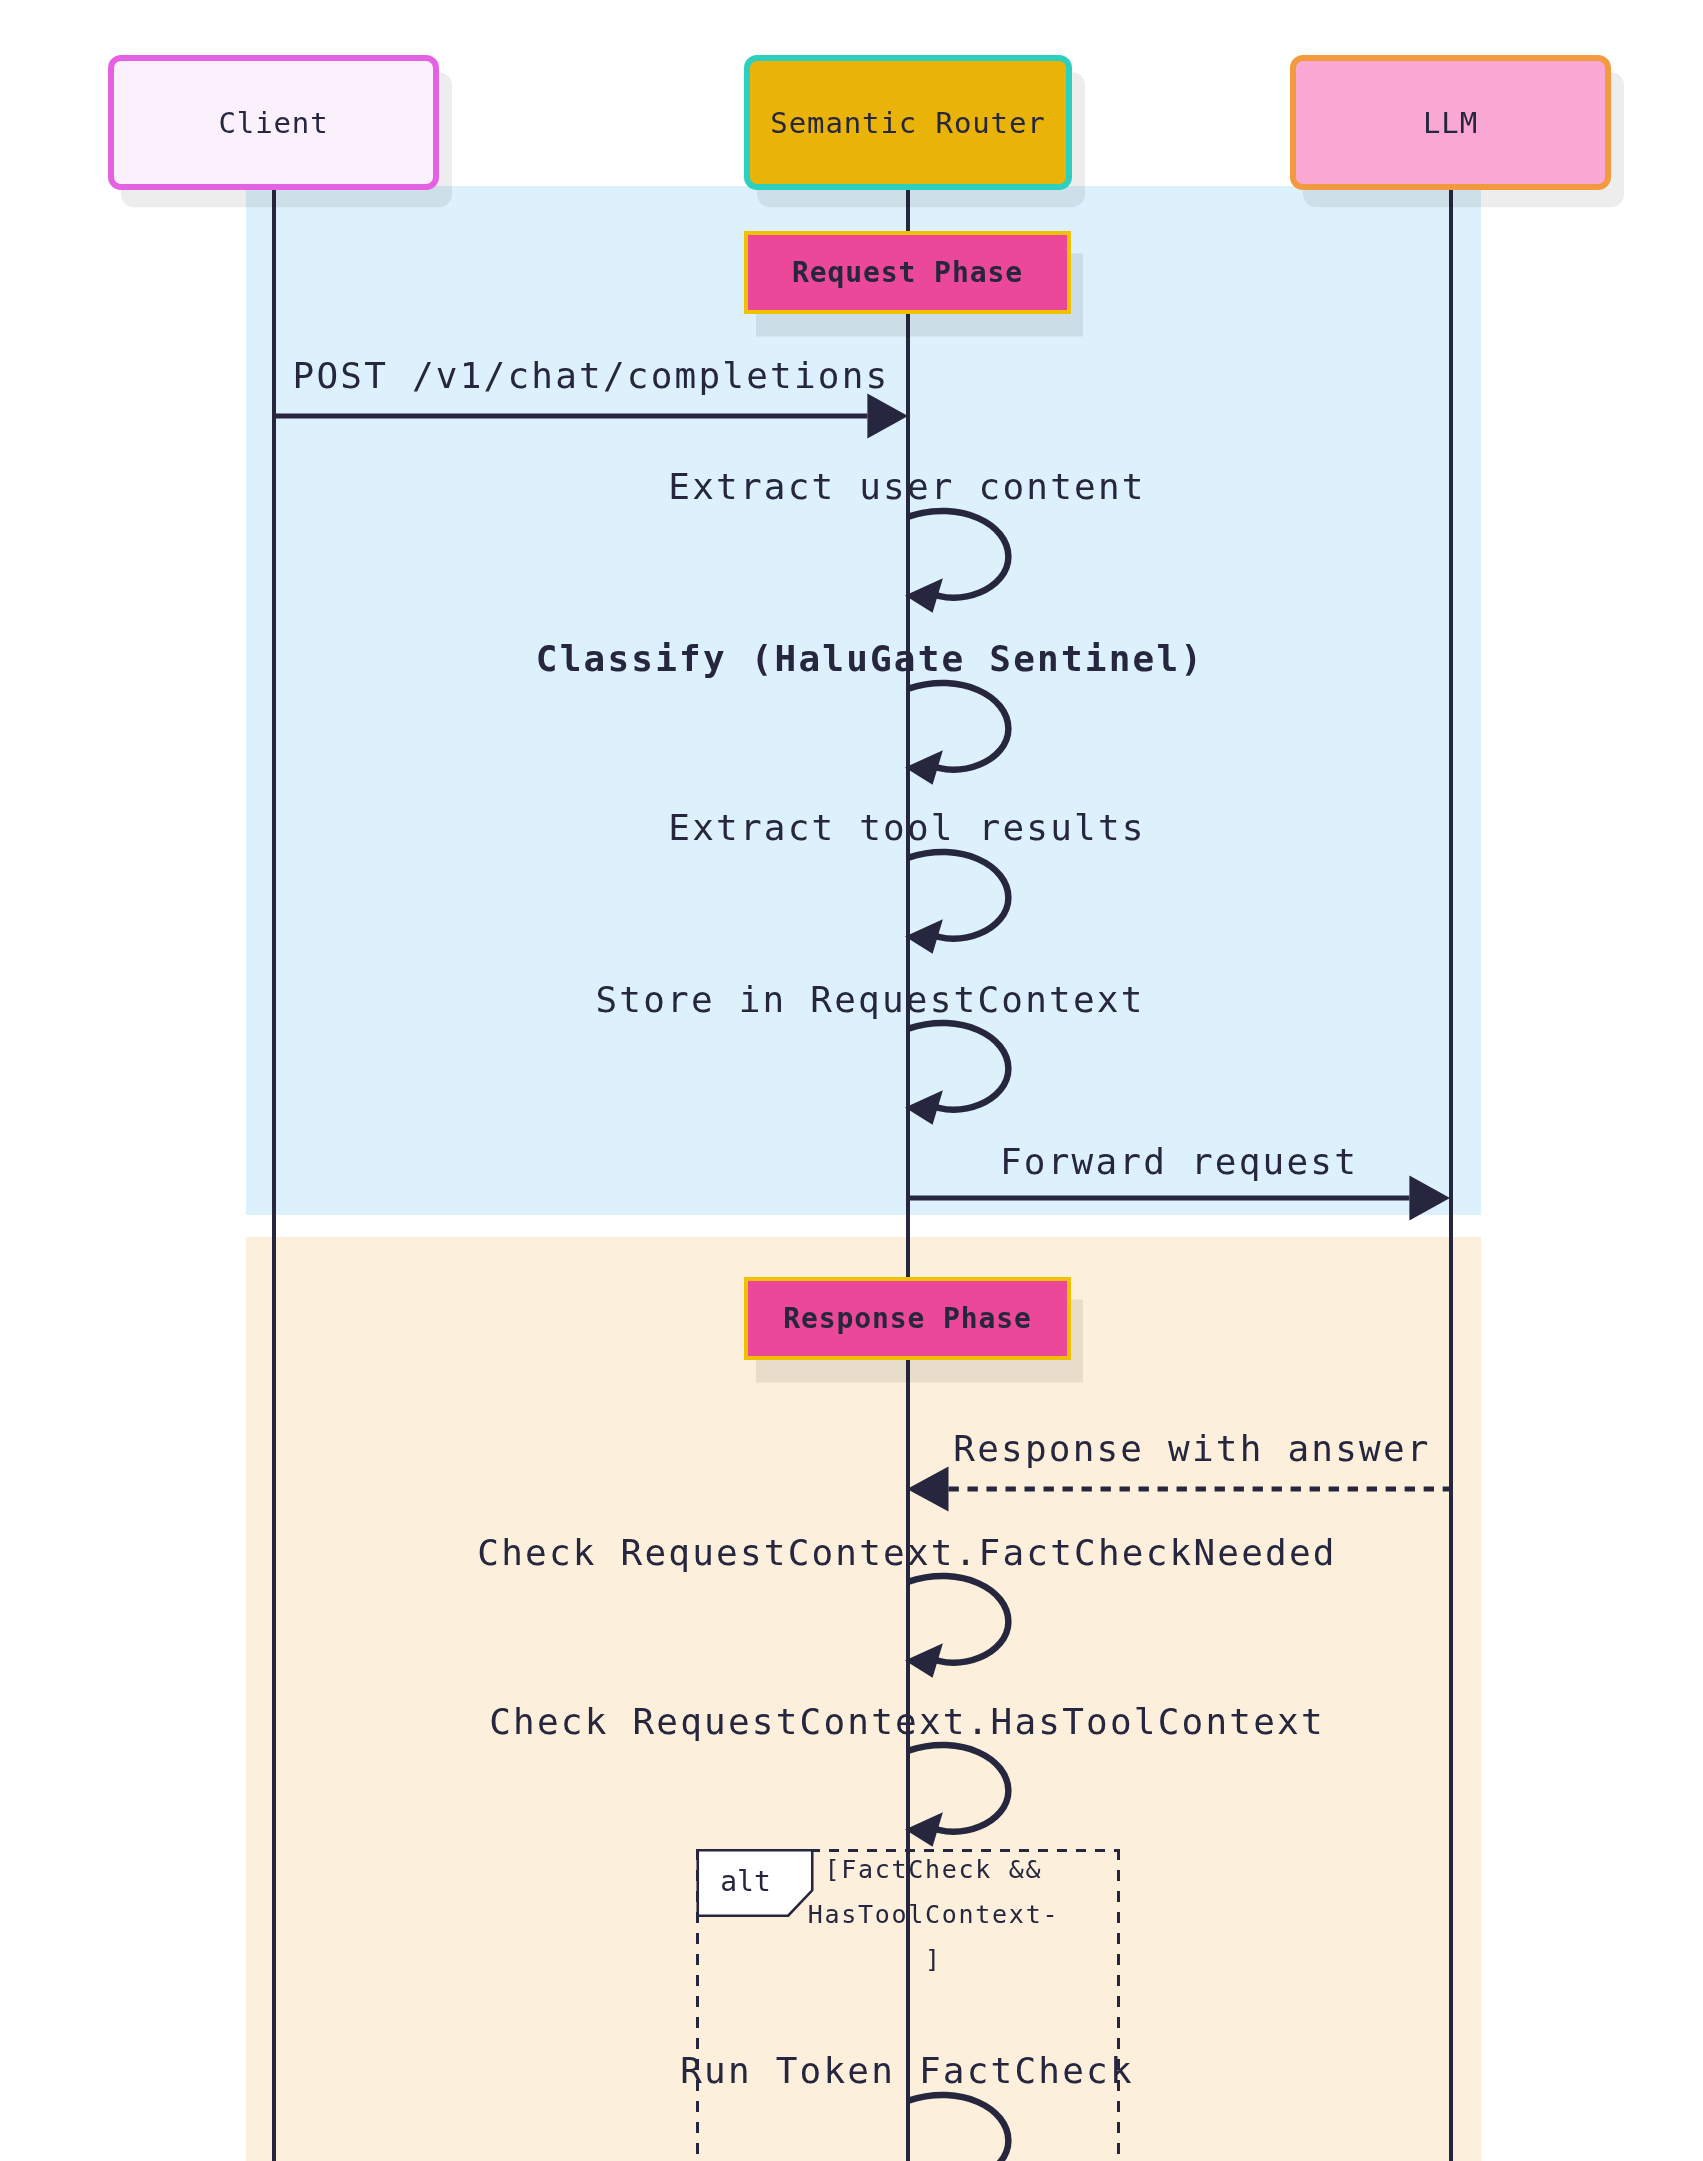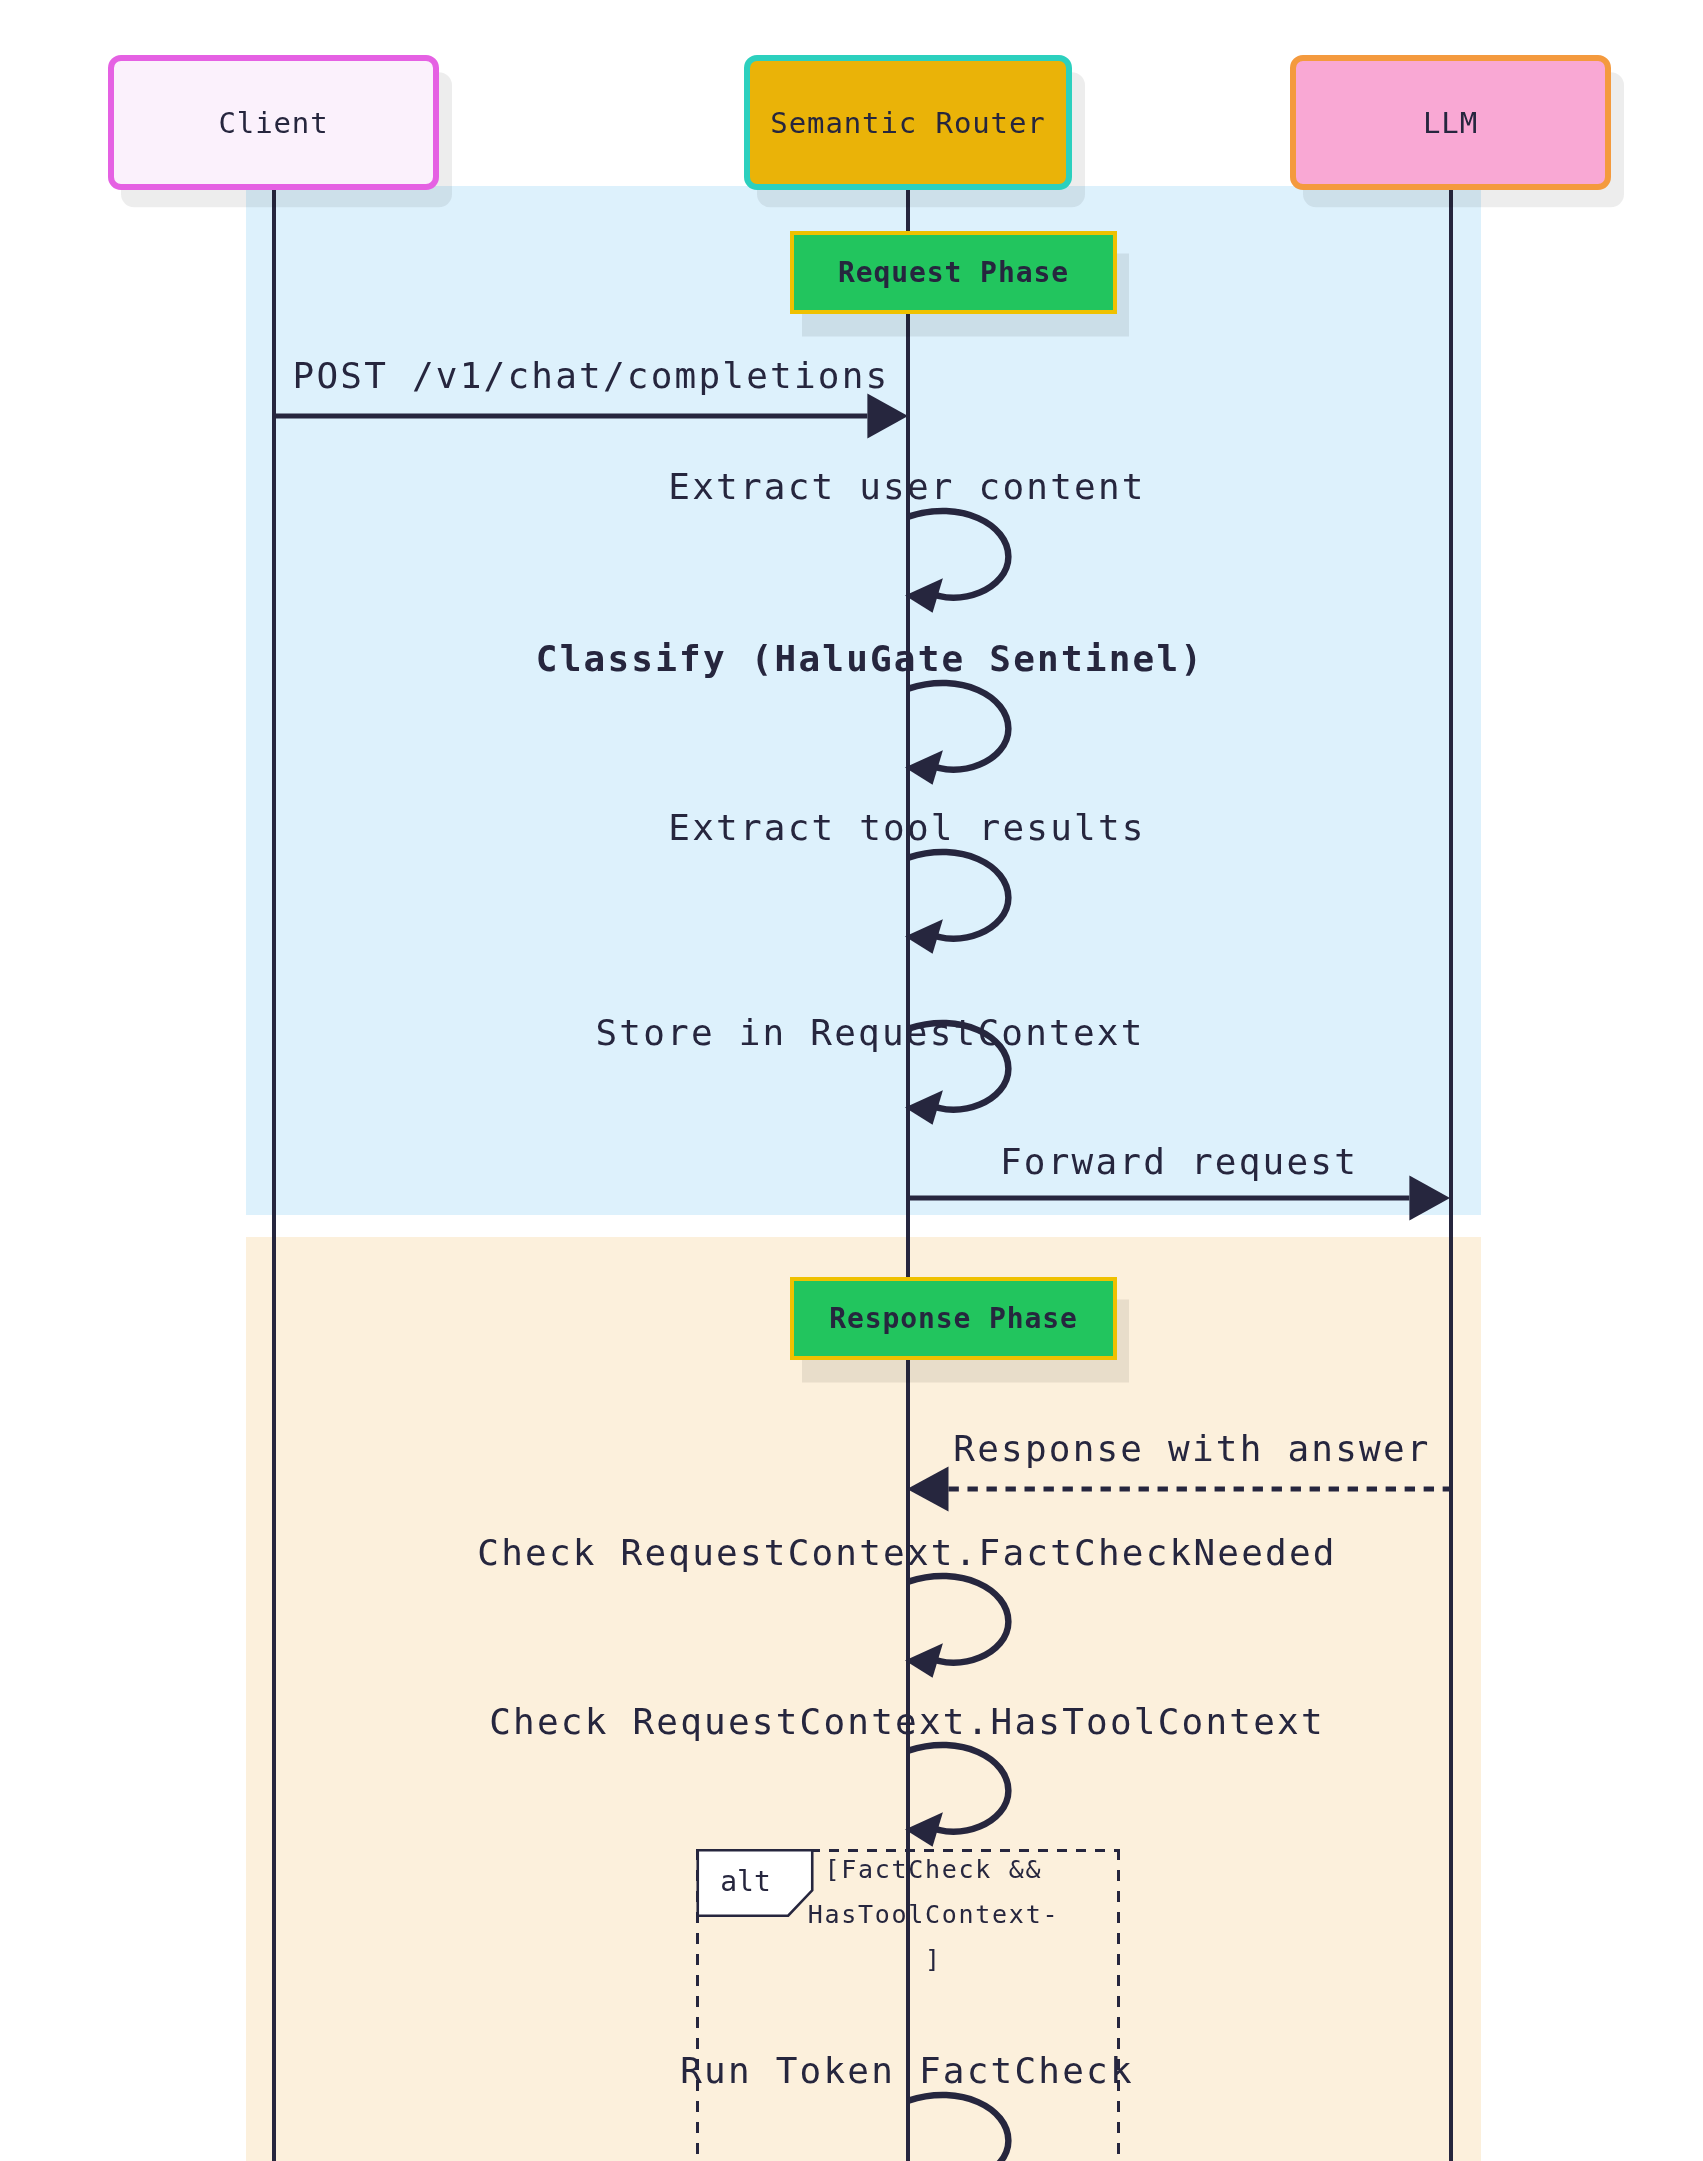--- a/index.html
+++ b/index.html
@@ -33,26 +33,25 @@
     margin-top:27px;
   }
   .actor.top{top:28px;}
   .actor.client{left:108px;width:331px;border-color:#E561E3;background:#FBF1FC;}
   .actor.router{left:744px;width:328px;border-color:#2CD0BE;background:#eab308;}
   .actor.llm{left:1290px;width:321px;border-color:#F49A3E;background:#f9a8d4;}
 
   
   .note{
     position:absolute;left:744px;width:327px;height:83px;
-    background:#22c55e;border:4.3px solid #EFC100;
+    background:#ec4899;border:4.3px solid #EFC100;
     display:flex;align-items:center;justify-content:center;
     font-size:28px;font-weight:bold;letter-spacing:0.9px;
     box-shadow:12px 22.5px 0 rgba(0,0,0,0.08);
     box-sizing:border-box;
-    margin-left:46px;
   }
   .note.request{top:231px;}
   .note.response{top:1277px;}
 
   
   .msg{
     position:absolute;transform:translate(-50%,-50%);
     font-size:36px;letter-spacing:2.2px;white-space:nowrap;
   }
 
@@ -130,21 +129,21 @@
     <path d="M 8 22 C 130 -18, 240 40, 240 115 C 240 190, 125 235, 52 196" fill="none" stroke="#26263E" stroke-width="15"></path>
     <polygon points="0,205 88,165 64,245" fill="#26263E"></polygon>
   </svg>
 
   <div class="msg" style="left:907px;top:827px;">Extract tool results</div>
   <svg class="loop" style="top:848px;" viewBox="0 0 260 250">
     <path d="M 8 22 C 130 -18, 240 40, 240 115 C 240 190, 125 235, 52 196" fill="none" stroke="#26263E" stroke-width="15"></path>
     <polygon points="0,205 88,165 64,245" fill="#26263E"></polygon>
   </svg>
 
-  <div class="msg" style="left:870px;top:999px;margin-top:33px;">Store in RequestContext</div>
+  <div class="msg" style="left:870px;top:999px;">Store in RequestContext</div>
   <svg class="loop" style="top:1019px;" viewBox="0 0 260 250">
     <path d="M 8 22 C 130 -18, 240 40, 240 115 C 240 190, 125 235, 52 196" fill="none" stroke="#26263E" stroke-width="15"></path>
     <polygon points="0,205 88,165 64,245" fill="#26263E"></polygon>
   </svg>
 
   <div class="msg" style="left:1179px;top:1161px;">Forward request</div>
   <svg class="arrow" style="left:907px;top:1172px;" width="543" height="52" viewBox="0 0 1257 120">
     <line x1="0" y1="60" x2="1163" y2="60" stroke="#26263E" stroke-width="11"></line>
     <polygon points="1257,60 1163,8 1163,112" fill="#26263E"></polygon>
   </svg>

